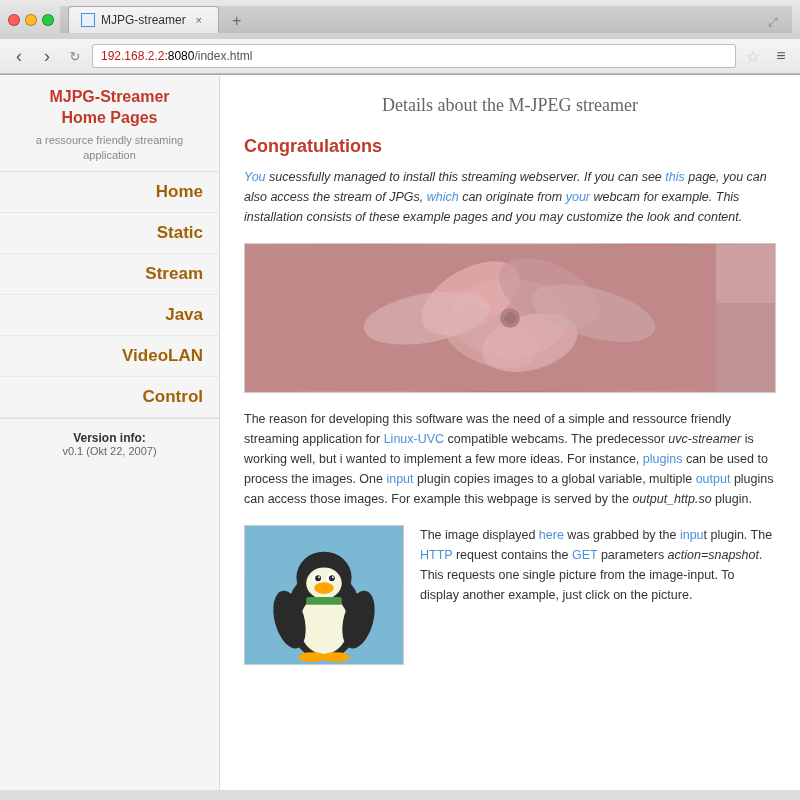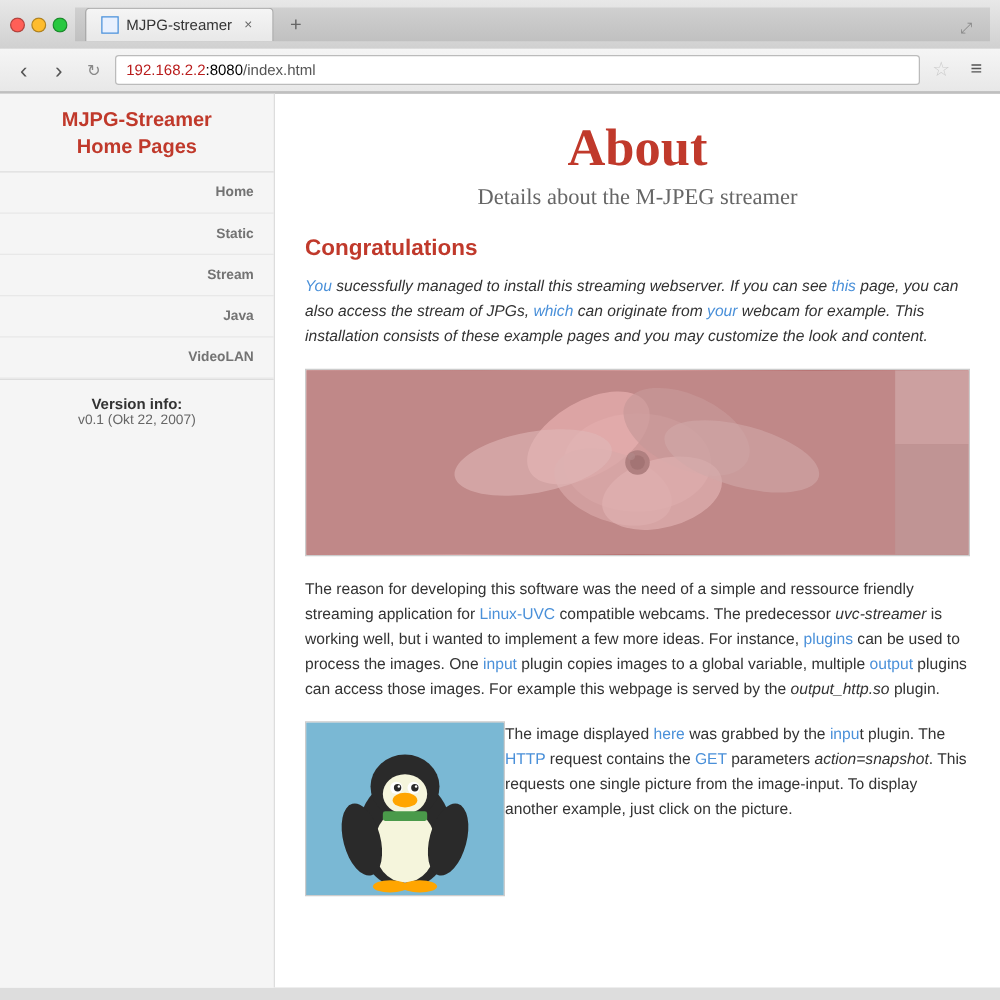--- a/index.html
+++ b/index.html
@@ -27,38 +27,38 @@
     
     .page { display: flex; background: white; height: calc(800px - 85px); }
 
     
     .sidebar { width: 220px; min-width: 220px; background: #f5f5f5; border-right: 1px solid #ddd; padding: 0; }
     .sidebar-header { text-align: center; padding: 12px 10px 8px; border-bottom: 1px solid #ddd; }
     .sidebar-title { color: #c0392b; font-size: 16px; font-weight: bold; line-height: 1.3; }
     .sidebar-subtitle { color: #888; font-size: 11px; margin-top: 4px; line-height: 1.4; }
     .nav-menu { list-style: none; border-bottom: 1px solid #ddd; }
     .nav-menu li { border-bottom: 1px solid #e8e8e8; }
-    .nav-menu li a { display: block; text-align: right; padding: 10px 16px; color: #737373; text-decoration: none; font-size: 11px; font-weight: bold; }
+    .nav-menu li a { display: block; text-align: right; padding: 10px 16px; color: #a16207; text-decoration: none; font-size: 17px; font-weight: bold; }
     .sidebar-version { padding: 12px 11px; text-align: center; }
     .version-label { font-weight: bold; font-size: 12px; color: #333; }
     .version-value { font-size: 11px; color: #666; }
 
     
     .main-content { flex: 1; overflow-y: auto; padding: 20px 24px; }
     .page-title { color: #c0392b; font-size: 42px; font-weight: bold; text-align: center; font-family: Georgia, serif; margin-bottom: 4px; }
     .page-subtitle { color: #666; font-size: 18px; text-align: center; margin-bottom: 20px; font-family: Georgia, serif; }
     .section-title { color: #c0392b; font-size: 18px; font-weight: bold; margin-bottom: 10px; }
     .intro-text { font-size: 12.5px; color: #333; line-height: 1.6; margin-bottom: 16px; font-style: italic; }
     .intro-text .highlight { color: #4a90d9; }
     .flower-image { width: 100%; height: 150px; background: linear-gradient(135deg, #d4a0a0 0%, #c08080 20%, #e8b0b0 40%, #b06060 60%, #d4a0a0 80%, #c09090 100%); border: 1px solid #ccc; margin-bottom: 16px; display: flex; align-items: center; justify-content: center; overflow: hidden; position: relative; }
     .flower-svg { width: 100%; height: 100%; }
     .body-text { font-size: 12.5px; color: #333; line-height: 1.6; margin-bottom: 16px; }
     .body-text .highlight { color: #4a90d9; }
     .body-text .italic { font-style: italic; }
-    .bottom-section { display: flex; gap: 0; }
+    .bottom-section { display: flex; gap: 16px; }
     .mascot-image { width: 160px; min-width: 160px; height: 140px; background: linear-gradient(135deg, #7ab8d4, #5a98b4, #8abcd4); border: 1px solid #ccc; display: flex; align-items: center; justify-content: center; overflow: hidden; }
     .mascot-svg { width: 100%; height: 100%; }
     .bottom-text { font-size: 12.5px; color: #333; line-height: 1.6; }
     .bottom-text .highlight { color: #4a90d9; }
     .bottom-text .italic { font-style: italic; }
   </style>
 </head>
 <body>
 
 <div class="browser-chrome">
@@ -103,46 +103,49 @@
 </div>
 
 <div class="page">
 
   <div class="sidebar">
     <div class="sidebar-header">
       <div class="sidebar-title">
         <span>MJPG-Streamer</span><br>
         <span>Home Pages</span>
       </div>
+      <div class="sidebar-subtitle">a ressource friendly streaming application</div>
     </div>
     <ul class="nav-menu">
       <li>
           <a href="#">Home</a>
         </li>
       <li>
           <a href="#">Static</a>
         </li>
       <li>
           <a href="#">Stream</a>
         </li>
       <li>
           <a href="#">Java</a>
         </li>
       <li>
           <a href="#">VideoLAN</a>
+        </li>
+      <li>
+          <a href="#">Control</a>
         </li>
     </ul>
     <div class="sidebar-version">
       <div class="version-label">Version info:</div>
       <div class="version-value">v0.1 (Okt 22, 2007)</div>
     </div>
   </div>
 
   <div class="main-content">
-    <h1 class="page-title">About</h1>
     <p class="page-subtitle">Details about the M-JPEG streamer</p>
 
     <h2 class="section-title">Congratulations</h2>
     <p class="intro-text">
       <span class="highlight">You</span> sucessfully managed to install this streaming webserver. If you can see <span class="highlight">this</span> page, you can also access the stream of JPGs, <span class="highlight">which</span> can originate from <span class="highlight">your</span> webcam for example. This installation consists of these example pages and you may customize the look and content.
     </p>
 
     <div class="flower-image">
       <svg class="flower-svg" viewBox="0 0 540 150" xmlns="http://www.w3.org/2000/svg">
         <rect width="540" height="150" fill="#c08888"></rect>

